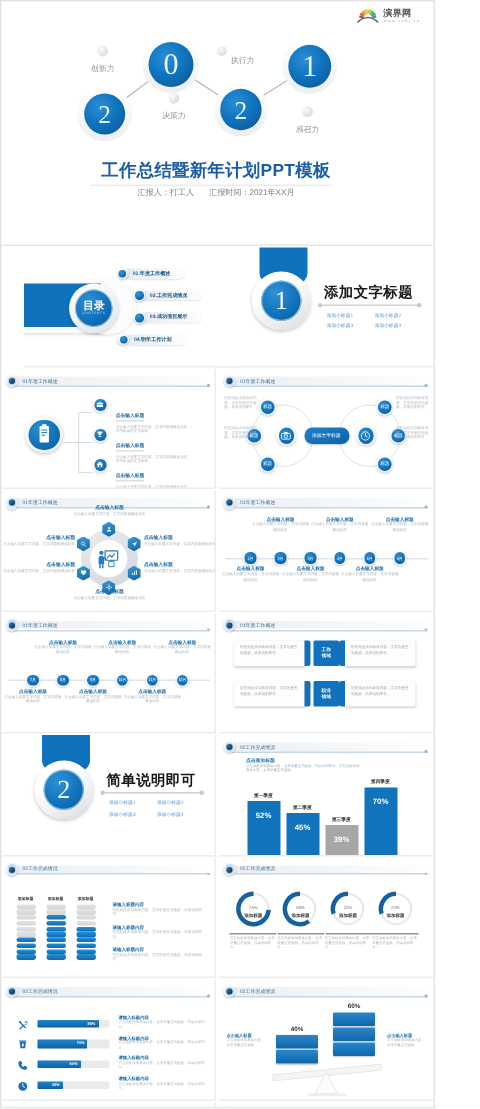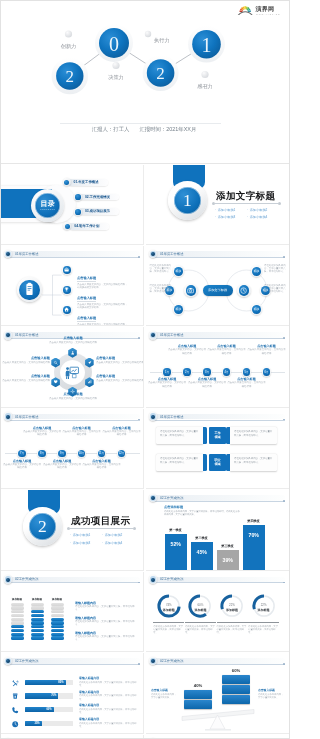--- a/index.html
+++ b/index.html
@@ -267,29 +267,30 @@
         <path d="M24.05,6.29 A16,16 0 0 1 28.76,8.01 L24.64,15.44 A7.5,7.5 0 0 0 22.43,14.64 Z" fill="#a7c93c"></path>
         <path d="M29.24,8.29 A16,16 0 0 1 33.08,11.50 L26.66,17.08 A7.5,7.5 0 0 0 24.86,15.57 Z" fill="#4aaf58"></path>
         <path d="M33.43,11.93 A16,16 0 0 1 35.94,16.27 L28.00,19.31 A7.5,7.5 0 0 0 26.83,17.28 Z" fill="#26a58c"></path>
         <path d="M36.13,16.79 A16,16 0 0 1 37.00,21.72 L28.50,21.87 A7.5,7.5 0 0 0 28.09,19.56 Z" fill="#2f8fa8"></path>
         <path d="M0,30.5 C5.2,23.4 12.8,19.6 21,19.6 C29.2,19.6 36.8,23.4 42,30.5 L37.8,30.5 C33,25.2 27.2,22.6 21,22.6 C14.8,22.6 9,25.2 4.2,30.5 Z" fill="#6b6b6b"></path>
       </g>
       <text x="52" y="24" class="wm-cn">演界网</text>
       <text x="53" y="35" class="wm-en">WWW.YANJ.CN</text>
     </svg>
 
+    <div class="hero-title">工作总结暨新年计划PPT模板</div>
     <div class="hero-rule"></div>
     <div class="hero-sub">
       <span>汇报人：</span><span>打工人</span><span class="gap"></span><span>汇报时间：</span><span>2021年XX月</span>
     </div>
   </div>
 
   <div class="grid">
 
-    <div class="slide sep-r sep-b" style="left:0;top:0;">
+    <div class="slide sep-r sep-b" style="left:15px;top:0;">
       <div class="toc-shadow"></div>
       <div class="toc-band"></div>
       <div class="toc-ring">
         <div class="toc-inner">
           <span class="toc-cn">目录</span>
           <span class="toc-en">CONTENTS</span>
         </div>
       </div>
       <div class="toc-item" style="left:61.5px;top:13.8px;">
         <span class="tdot"></span>
@@ -680,21 +681,21 @@
             <span>领域</span>
           </div>
         <div class="fld-card r"><span>请在此处添加具体内容，文字尽量言简意赅，简单说明即可。</span></div>
       </div>
     </div>
 
     <div class="slide sep-r sep-b" style="left:0;top:325.72px;">
       <div class="sec-band"></div>
       <div class="sec-ring"></div>
       <div class="sec-num">2</div>
-      <div class="sec-title">成功项目展示</div>
+      <div class="sec-title">简单说明即可</div>
       <div class="sec-rule"></div>
       <div class="sec-subs">
         <div>添加小标题1</div><div>添加小标题2</div><div>添加小标题3</div><div>添加小标题4</div>
       </div>
     </div>
 
     <div class="slide sep-b" style="left:145px;top:325.72px;">
       <div class="shead">
         <span class="bar"></span>
         <span class="hline"></span>

